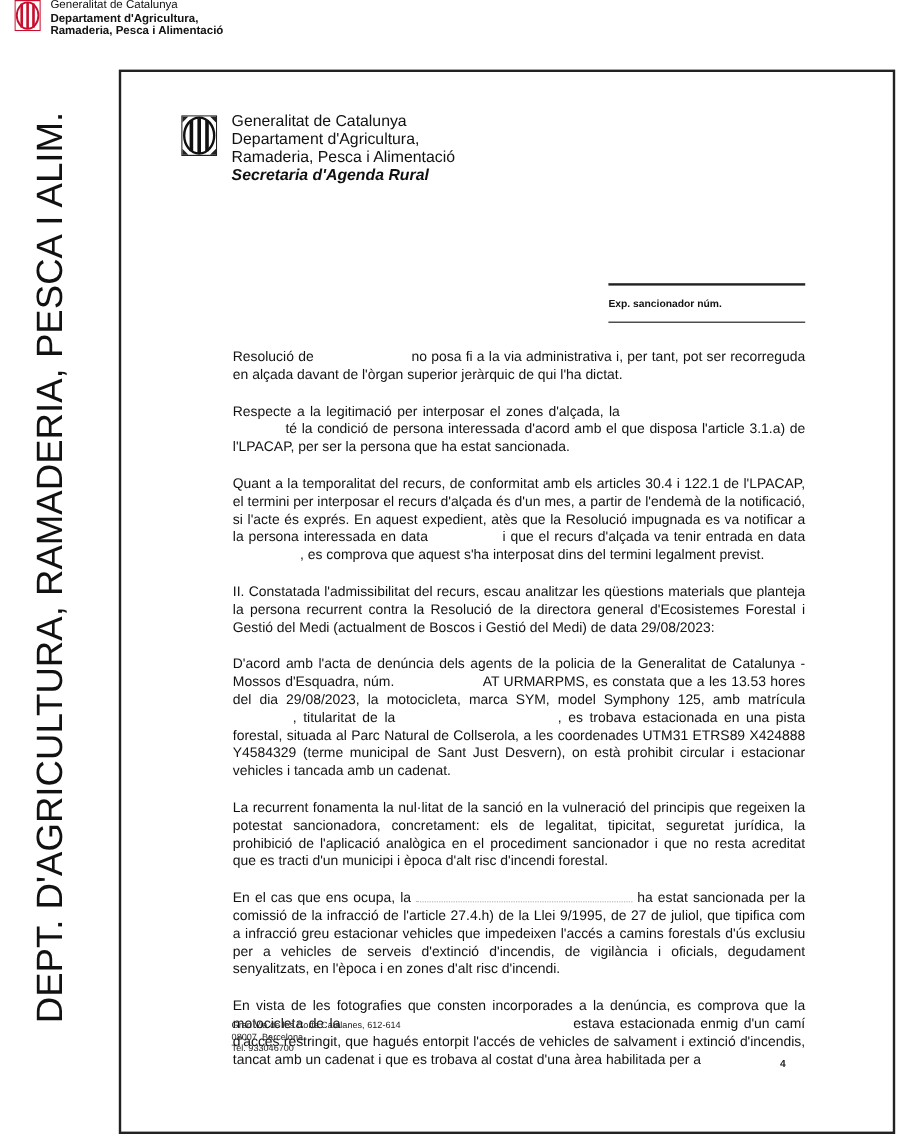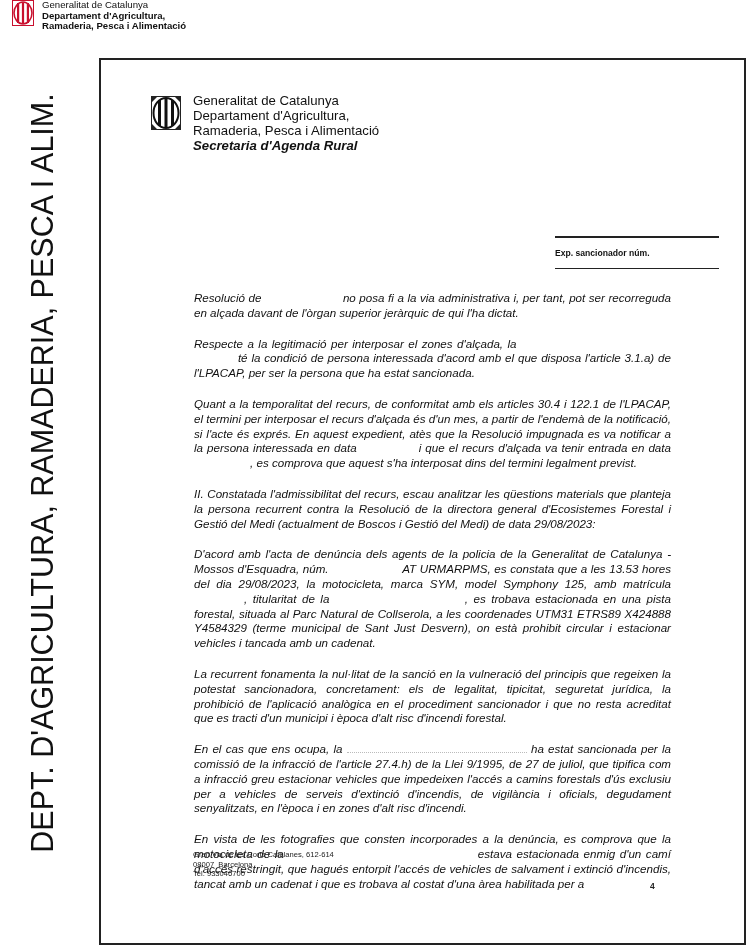--- a/index.html
+++ b/index.html
@@ -14,26 +14,26 @@
   .side-label { position: absolute; left: 20px; top: 60px; width: 44px; height: 826px; }
   .side-label span { position: absolute; left: 50%; top: 50%; transform: translate(-50%, -50%) rotate(-90deg); white-space: nowrap; font-size: 30.5px; letter-spacing: 0px; font-family: "Liberation Sans Narrow", "Liberation Sans", sans-serif; color: #111; transform-origin: center; }
 
   .page { position: absolute; left: 99px; top: 58px; width: 647px; height: 887px; border: 2px solid #222; box-sizing: border-box; background: #fff; }
 
   .doc-head { position: absolute; left: 50px; top: 33px; display: flex; align-items: flex-start; }
   .doc-logo { width: 30px; height: 34px; margin-right: 12px; margin-top: 3px; }
   .doc-head-text { font-size: 13.2px; line-height: 15px; color: #111; }
   .doc-head-text .bold { font-weight: bold; font-style: italic; }
 
-  .exp-box { position: absolute; left: 406px; top: 176px; width: 164px; margin-left: 48px; }
+  .exp-box { position: absolute; left: 406px; top: 176px; width: 164px; }
   .exp-line { height: 1.5px; background: #222; }
   .exp-text { font-size: 8.6px; font-weight: bold; padding: 10px 0 10px 0; }
 
   .body-text { position: absolute; left: 93px; top: 231px; width: 477px; font-size: 11.6px; line-height: 14.8px; color: #111; text-align: justify; }
-  .body-text p { margin: 0 0 16px 0; font-style: italic; }
+  .body-text p { margin: 0 0 16px 0; }
   .redact { display: inline-block; background: transparent; }
 
   .footer-address { position: absolute; left: 92px; top: 790px; font-size: 7.6px; line-height: 9.6px; color: #222; }
   .page-number { position: absolute; left: 549px; top: 821px; font-size: 8.5px; font-weight: bold; color: #222; }
 </style>
 </head>
 <body>
 
 <div class="top-header">
   <svg class="top-logo" viewBox="0 0 22 26">

